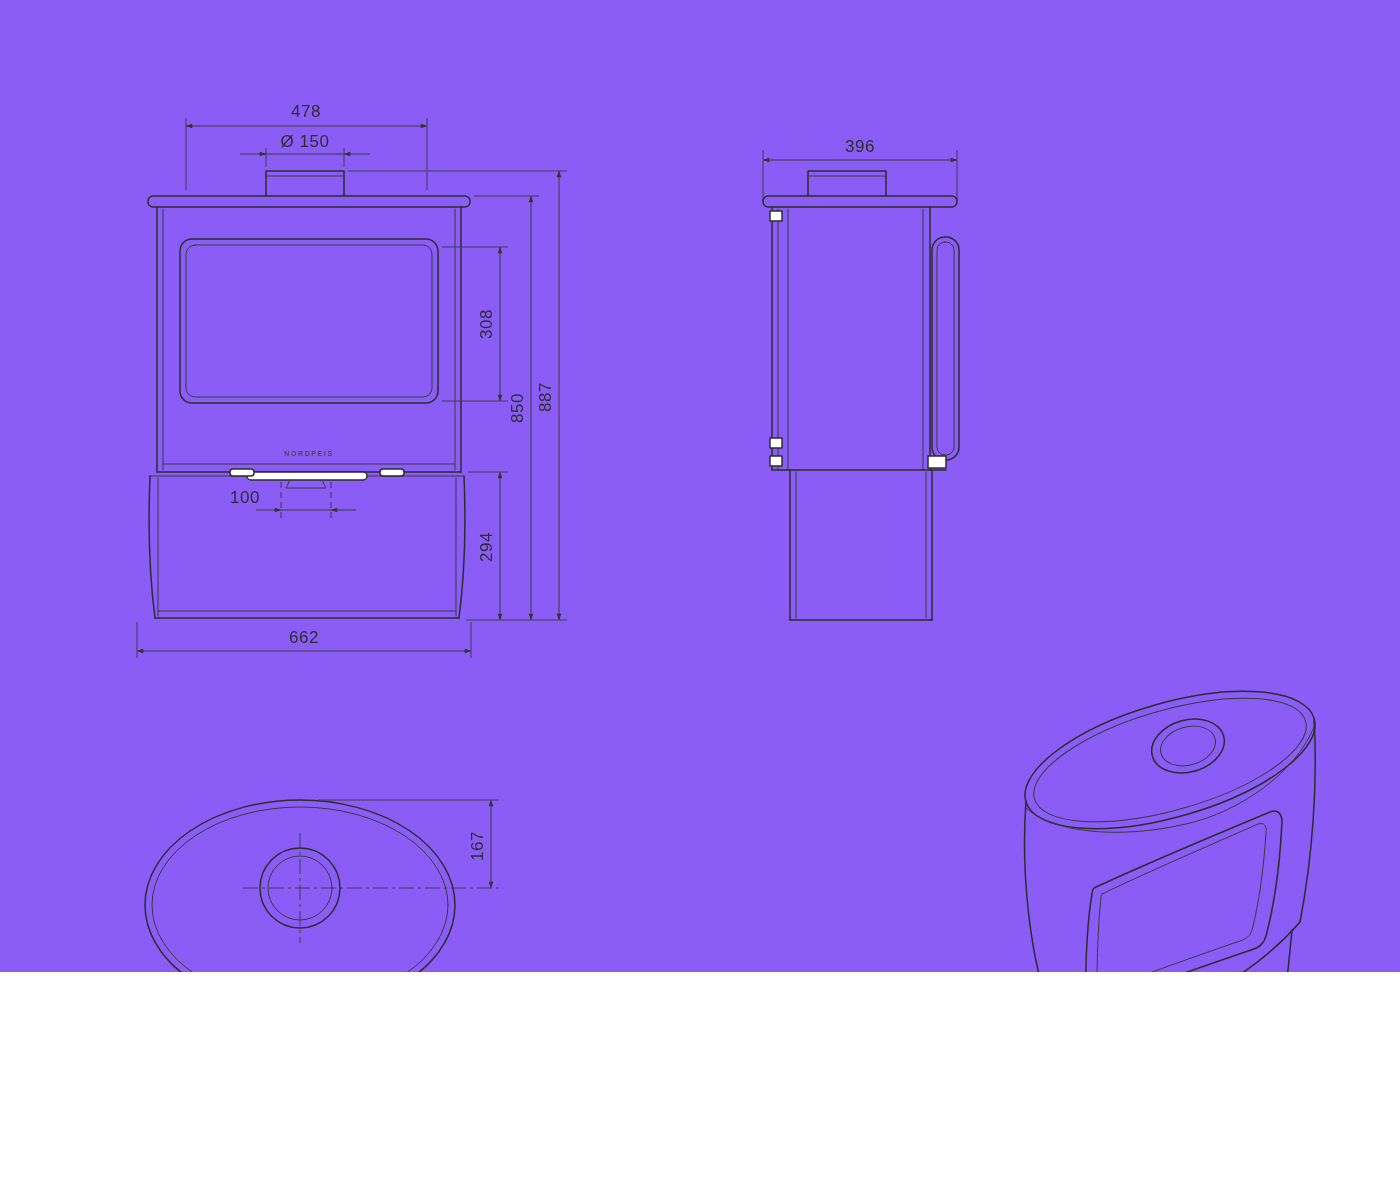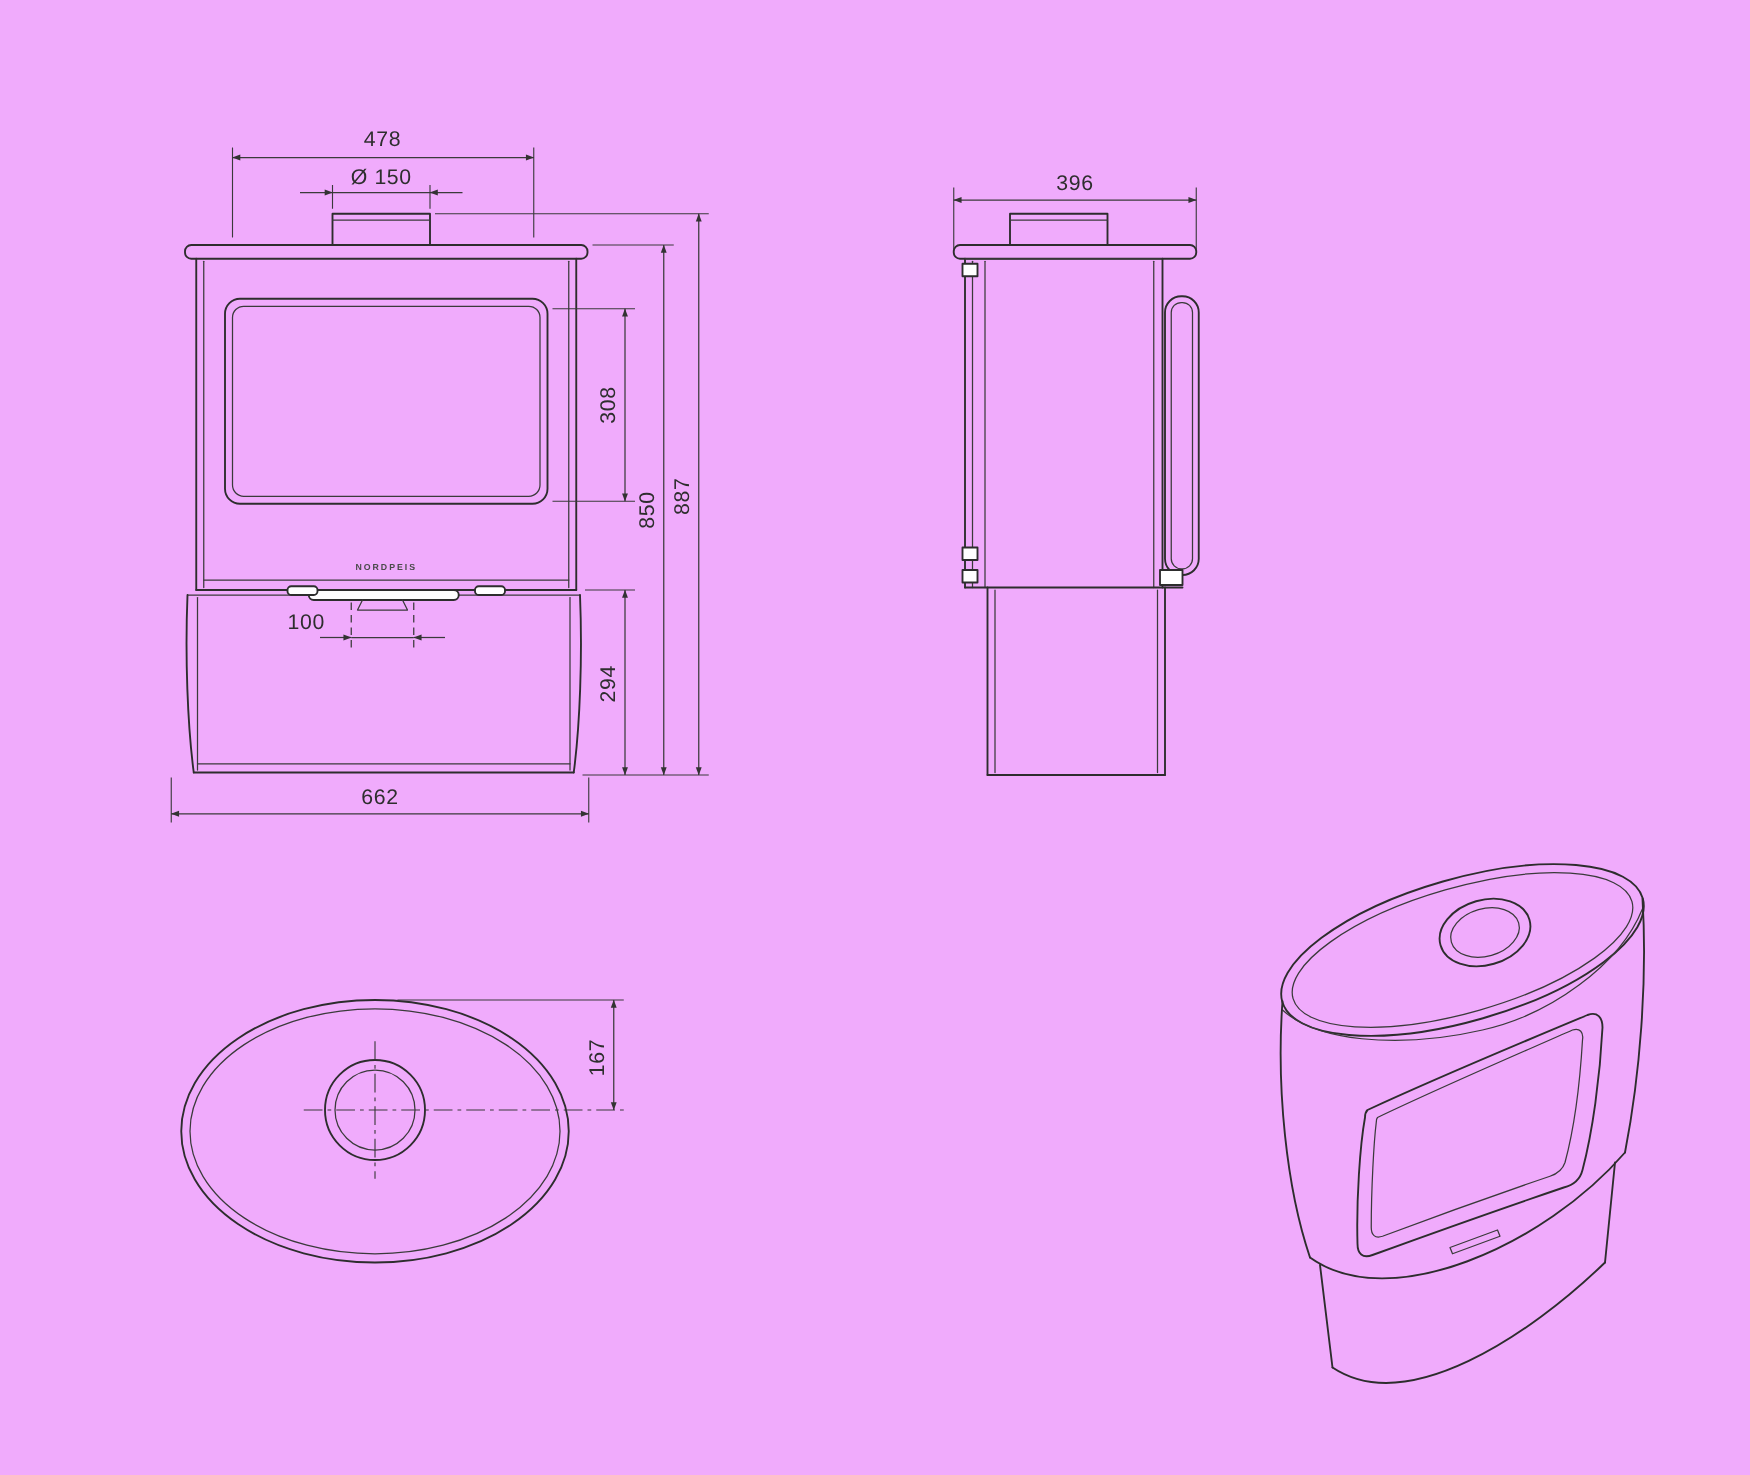--- a/index.html
+++ b/index.html
@@ -1,16 +1,16 @@
 <!DOCTYPE html>
 <html><head>
 <meta charset="utf-8">
 <style>
   html,body{margin:0;padding:0;background:#ffffff;}
-  .sheet{position:relative;width:1400px;height:1180px;background:#f0abfc;overflow:hidden;}
+  .sheet{position:relative;width:1400px;height:972px;background:#8b5cf6;overflow:hidden;}
   svg{position:absolute;left:0;top:0;}
   svg text{font-family:"Liberation Sans",sans-serif;font-size:17px;fill:#2e2e2e;letter-spacing:.5px;}
   text.brand{font-size:7px;letter-spacing:1.6px;fill:#4a4a4a;font-weight:bold;}
   .obj{stroke:#2d2d2d;stroke-width:1.5;fill:none;stroke-linecap:round;stroke-linejoin:round;}
   .obj2{stroke:#3a3a3a;stroke-width:1;fill:none;stroke-linecap:round;stroke-linejoin:round;}
   .objf{stroke:#2d2d2d;stroke-width:1.5;fill:#ffffff;stroke-linejoin:round;}
   .dim{stroke:#3a3a3a;stroke-width:1;fill:none;}
   .ext{stroke:#3a3a3a;stroke-width:.9;fill:none;}
   .hid{stroke:#3a3a3a;stroke-width:1;stroke-dasharray:6 4;fill:none;}
   .cl{stroke:#3a3a3a;stroke-width:.9;stroke-dasharray:15 4 3 4;fill:none;}

